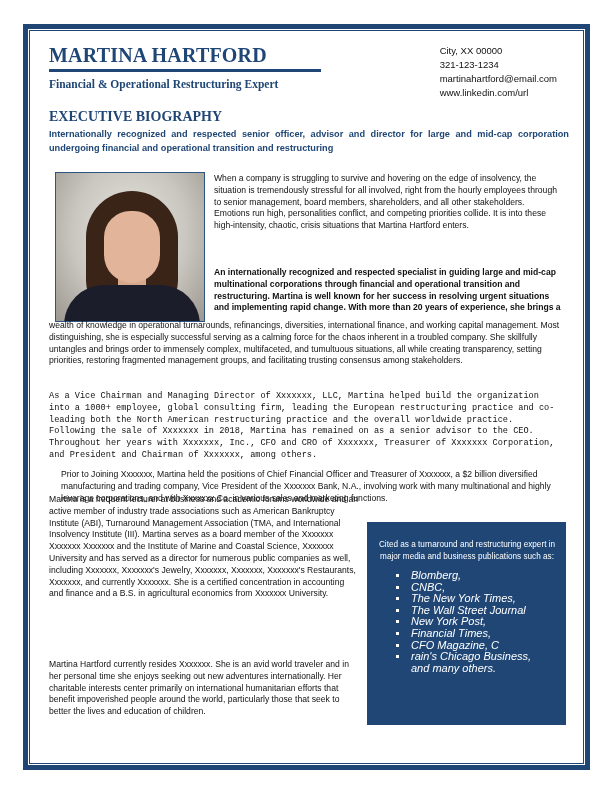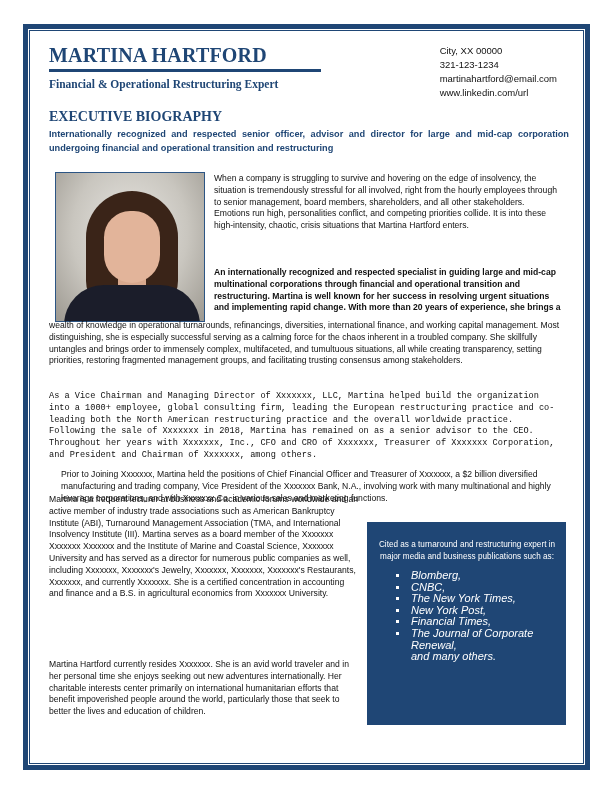--- a/index.html
+++ b/index.html
@@ -65,18 +65,20 @@
 <div class="para p4">Prior to Joining Xxxxxxx, Martina held the positions of Chief Financial Officer and Treasurer of Xxxxxxx, a $2 billion diversified manufacturing and trading company, Vice President of the Xxxxxxx Bank, N.A., involving work with many multinational and highly leverage corporations, and with Xxxxxxx Co. in various sales and marketing functions.</div>
 <div class="para p5">Martina is a frequent lecturer at business and academic forums worldwide and an active member of industry trade associations such as American Bankruptcy Institute (ABI), Turnaround Management Association (TMA, and International Insolvency Institute (III). Martina serves as a board member of the Xxxxxxx Xxxxxxx Xxxxxxx and the Institute of Marine and Coastal Science, Xxxxxxx University and has served as a director for numerous public companies as well, including Xxxxxxx, Xxxxxxx's Jewelry, Xxxxxxx, Xxxxxxx, Xxxxxxx's Restaurants, Xxxxxxx, and currently Xxxxxxx. She is a certified concentration in accounting and finance and a B.S. in agricultural economics from Xxxxxxx University.</div>
 <div class="para p6">Martina Hartford currently resides Xxxxxxx. She is an avid world traveler and in her personal time she enjoys seeking out new adventures internationally. Her charitable interests center primarily on international humanitarian efforts that benefit impoverished people around the world, particularly those that seek to better the lives and education of children.</div>
 
 <div class="cited-box">
   <div class="cited-intro">Cited as a turnaround and restructuring expert in major media and business publications such as:</div>
   <ul class="cited-list">
     <li><span class="bullet"></span><span>Blomberg,</span></li>
     <li><span class="bullet"></span><span>CNBC,</span></li>
     <li><span class="bullet"></span><span>The New York Times,</span></li>
+    <li><span class="bullet"></span><span>The Wall Street Journal</span></li>
     <li><span class="bullet"></span><span>New York Post,</span></li>
     <li><span class="bullet"></span><span>Financial Times,</span></li>
-    <li><span class="bullet"></span><span>The Journal of Corporate Renewal,</span></li>
+    <li><span class="bullet"></span><span>CFO Magazine, C</span></li>
+    <li><span class="bullet"></span><span>rain's Chicago Business,</span></li>
     <li class="nobullet"><span>and many others.</span></li>
   </ul>
 </div>
 
 </body></html>

